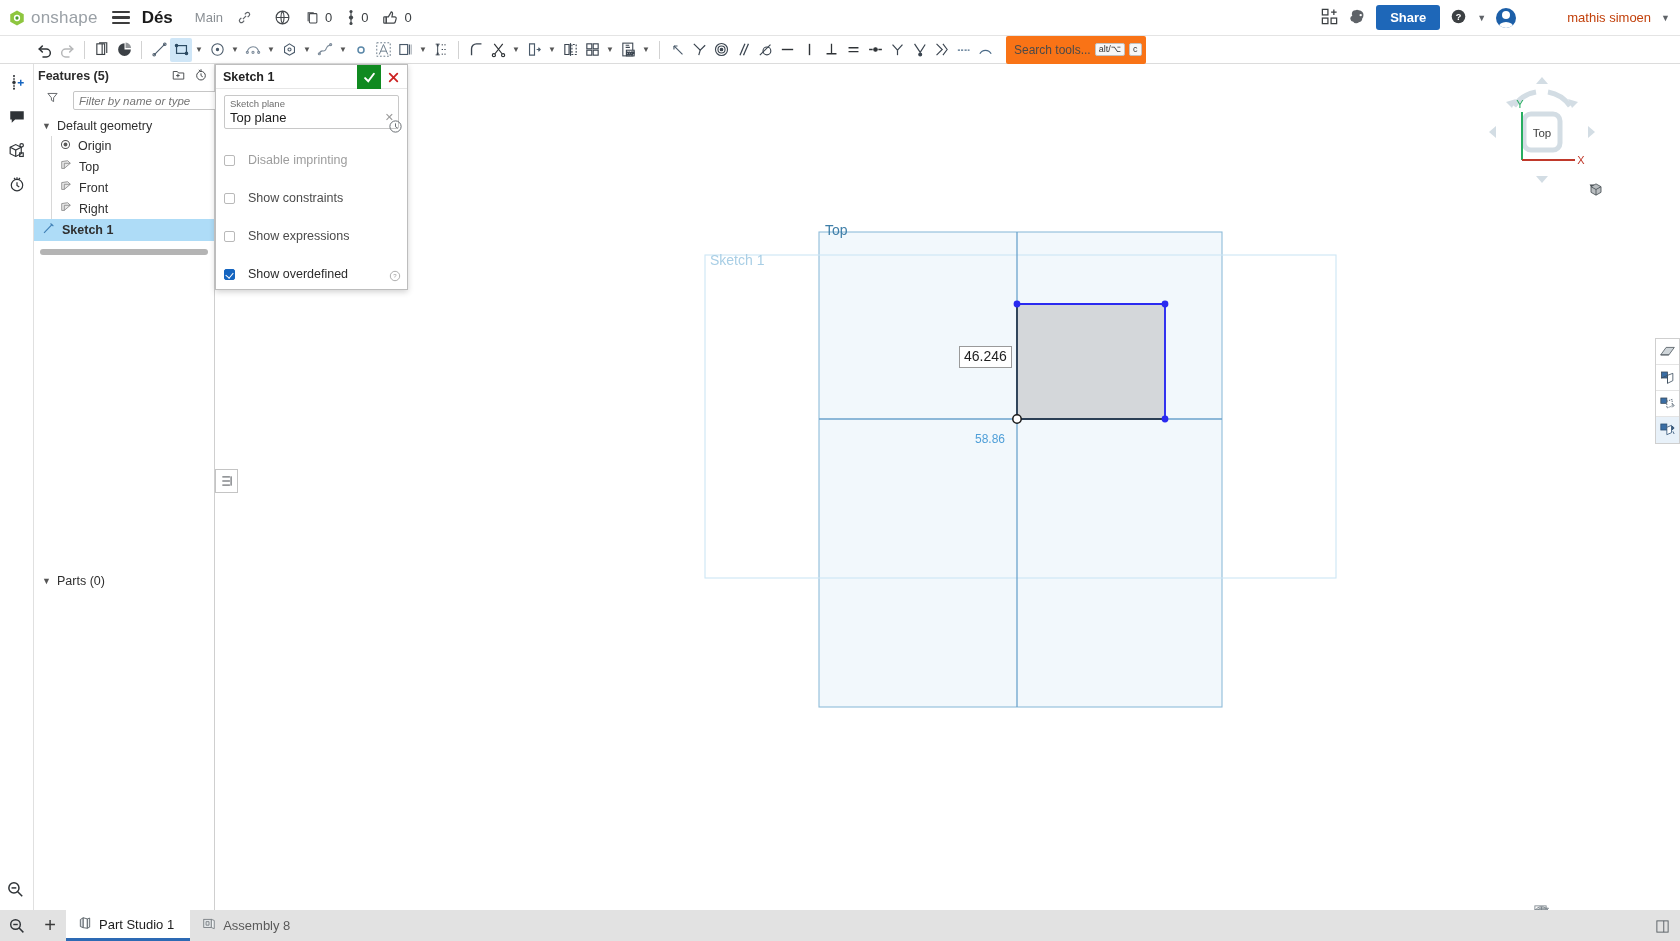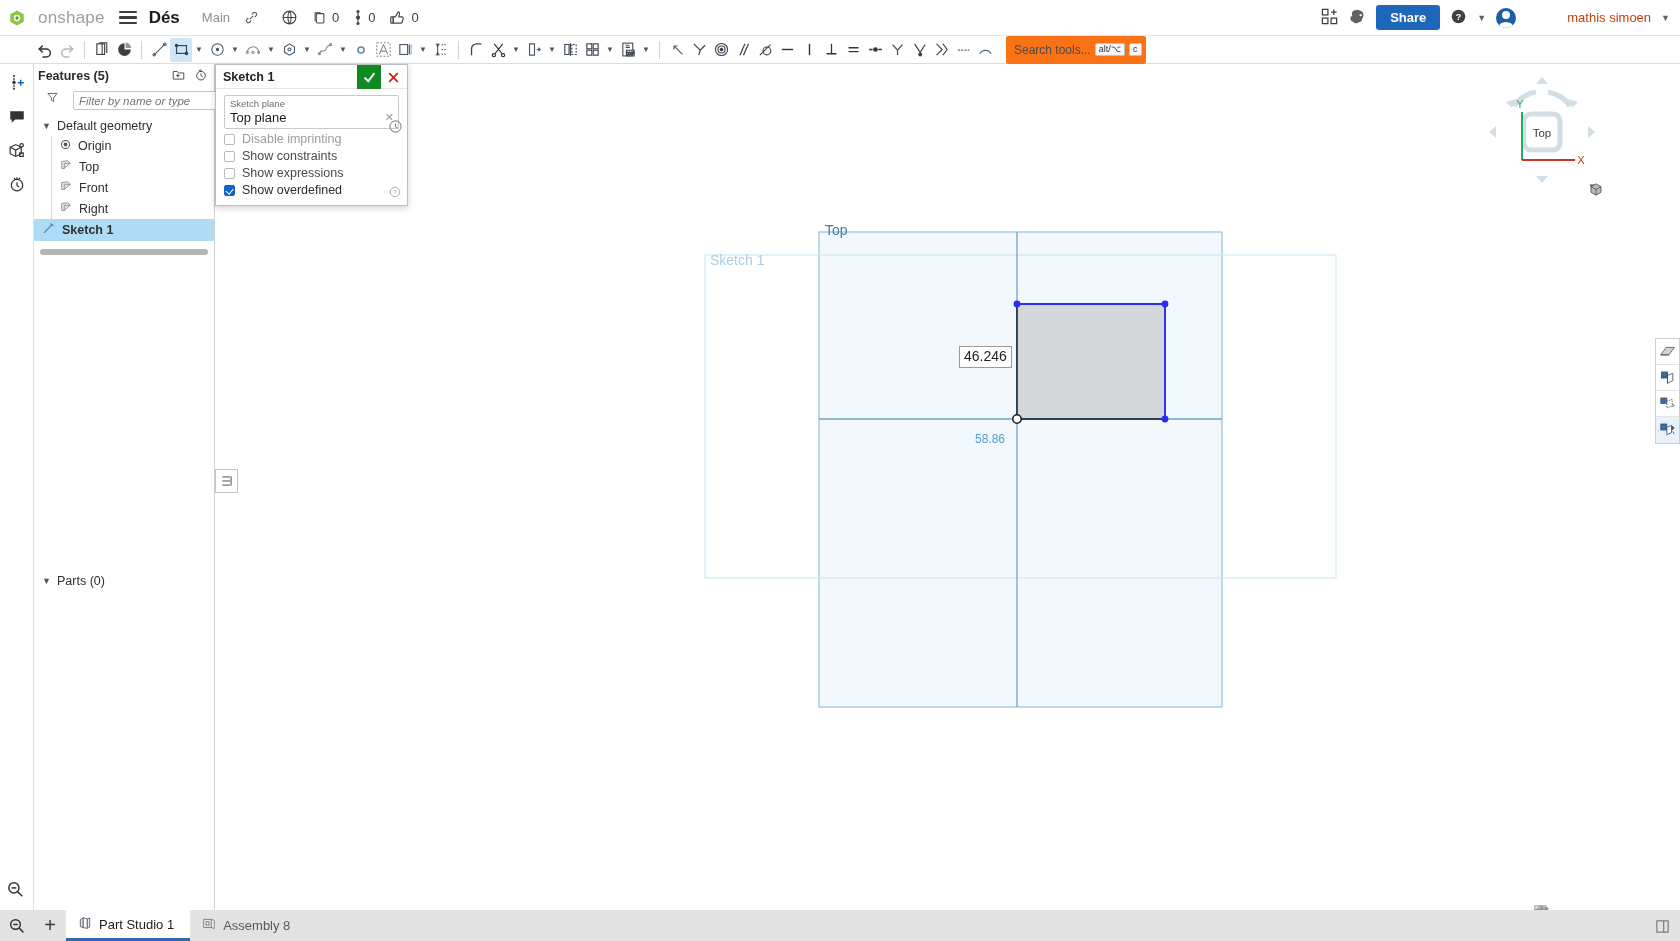--- a/index.html
+++ b/index.html
@@ -12,21 +12,21 @@
   #app { position: relative; width: 1680px; height: 941px; }
 
   
   .header {
     position: absolute; left: 0; top: 0; width: 1680px; height: 36px;
     background: #fff; display: flex; align-items: center;
     border-bottom: 1px solid #e4e4e4;
   }
   .logo-wrap { display: flex; align-items: center; margin-left: 8px; }
   .logo-mark { width: 18px; height: 18px; }
-  .logo-text { font-size: 17px; color: #9aa0a6; margin-left: 12px; letter-spacing: .2px; }
+  .logo-text { font-size: 17px; color: #9aa0a6; margin-left: 5px; letter-spacing: .2px; }
   .burger { margin-left: 14px; width: 18px; display: flex; flex-direction: column; gap: 3px; cursor: pointer; }
   .burger i { display: block; height: 2.5px; background: #3c3c3c; border-radius: 1px; }
   .doc-title { font-size: 17px; font-weight: bold; color: #1a1a1a; margin-left: 12px; }
   .branch { font-size: 13px; color: #8a8f94; margin-left: 22px; }
   .h-icon { margin-left: 14px; display: flex; align-items: center; color: #44484c; cursor: pointer; }
   .h-count { font-size: 13px; color: #3c4043; margin-left: 5px; }
   .header-right { margin-left: auto; display: flex; align-items: center; padding-right: 10px; gap: 10px; }
   .share-btn {
     background: #1e67b8; color: #fff; font-size: 13px; font-weight: bold;
     padding: 5px 14px; border-radius: 3px; cursor: pointer;
@@ -127,21 +127,21 @@
   }
   .dlg-cancel {
     position: absolute; right: 2px; top: 0; width: 24px; height: 24px;
     display: flex; align-items: center; justify-content: center; cursor: pointer;
   }
   .dlg-body { padding: 6px 8px 8px 8px; position: relative; }
   .field-box { border: 1px solid #c8c8c8; border-radius: 2px; padding: 2px 4px 3px 5px; position: relative; }
   .field-label { font-size: 9.5px; color: #6d6d6d; }
   .field-value { font-size: 13px; color: #1c1c1c; padding-top: 1px; }
   .field-clear { position: absolute; right: 4px; bottom: 4px; font-size: 11px; color: #9a9a9a; cursor: pointer; }
-  .cb-row { display: flex; align-items: center; gap: 7px; margin-top: 3px; cursor: pointer; }
+  .cb-row { display: flex; align-items: center; gap: 13px; margin-top: 24px; cursor: pointer; }
   .cb {
     width: 11px; height: 11px; border: 1px solid #b9b9b9; border-radius: 2px; background: #fff;
     flex: 0 0 auto;
   }
   .cb.checked { background: #1565c0; border-color: #1565c0; position: relative; }
   .cb.checked::after {
     content: ""; position: absolute; left: 2px; top: 1px; width: 4px; height: 6px;
     border: solid #fff; border-width: 0 1.6px 1.6px 0; transform: rotate(40deg);
   }
   .cb-label { font-size: 12.5px; color: #4b4b4b; }

